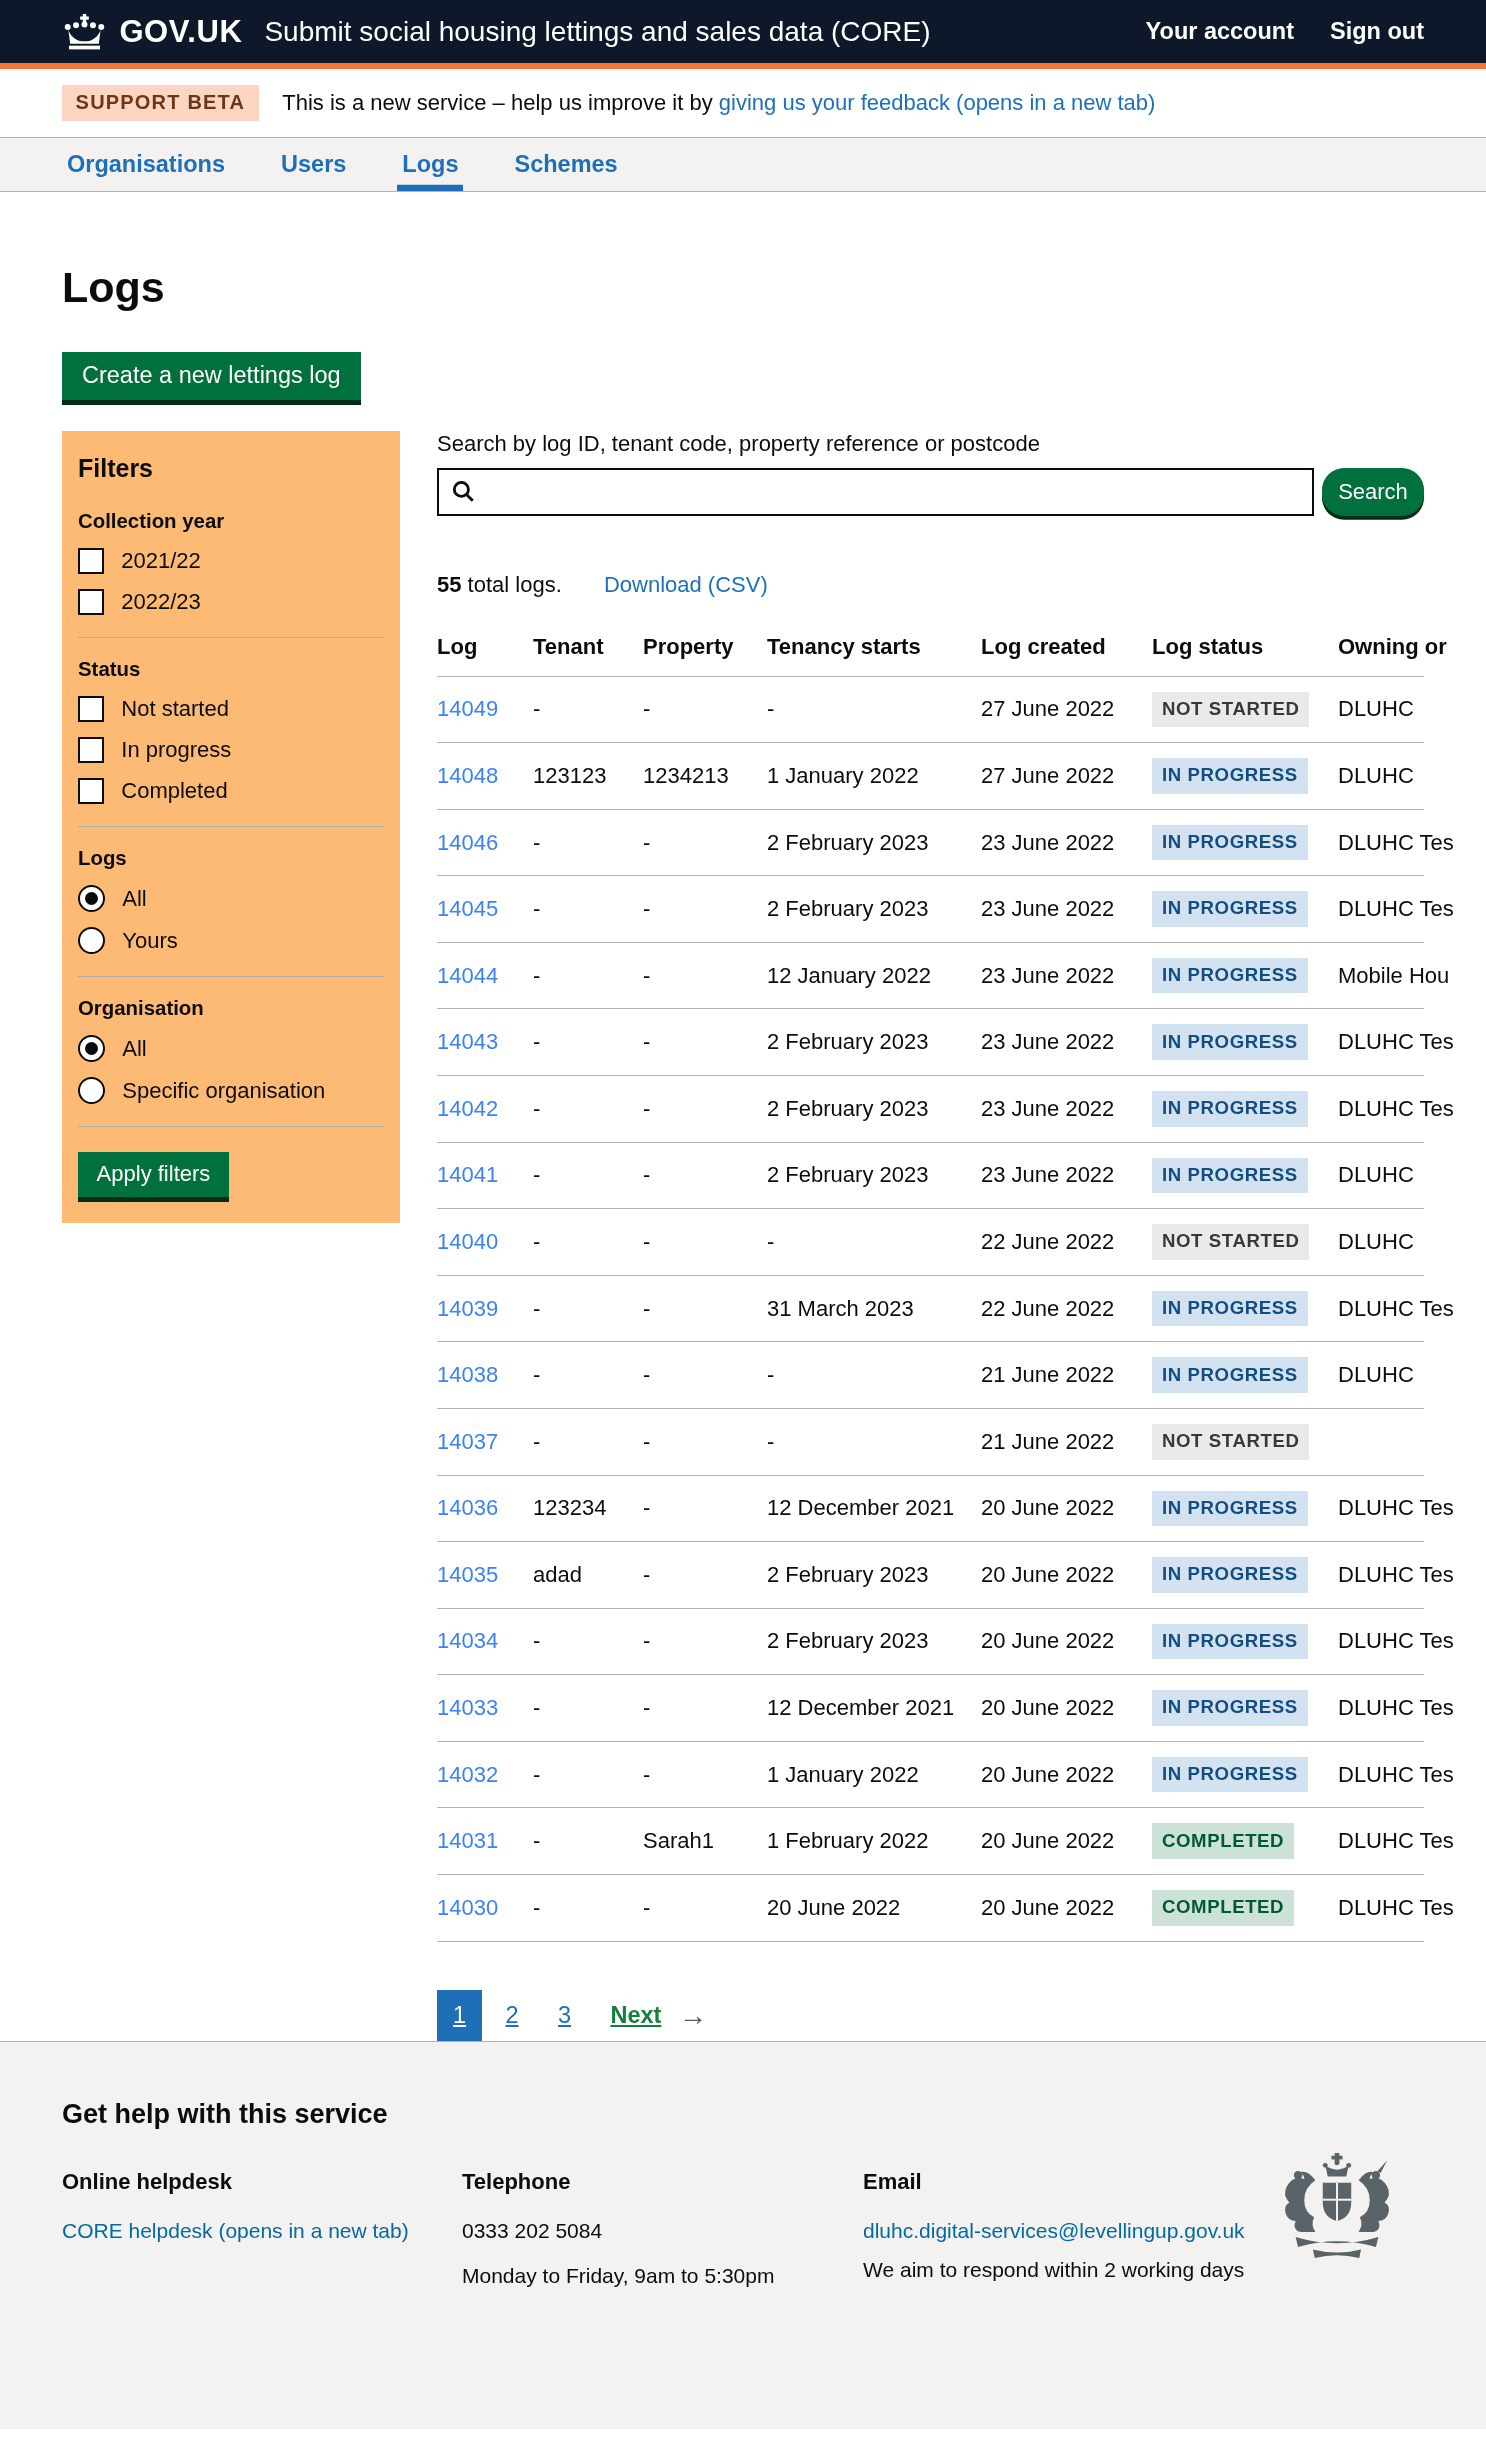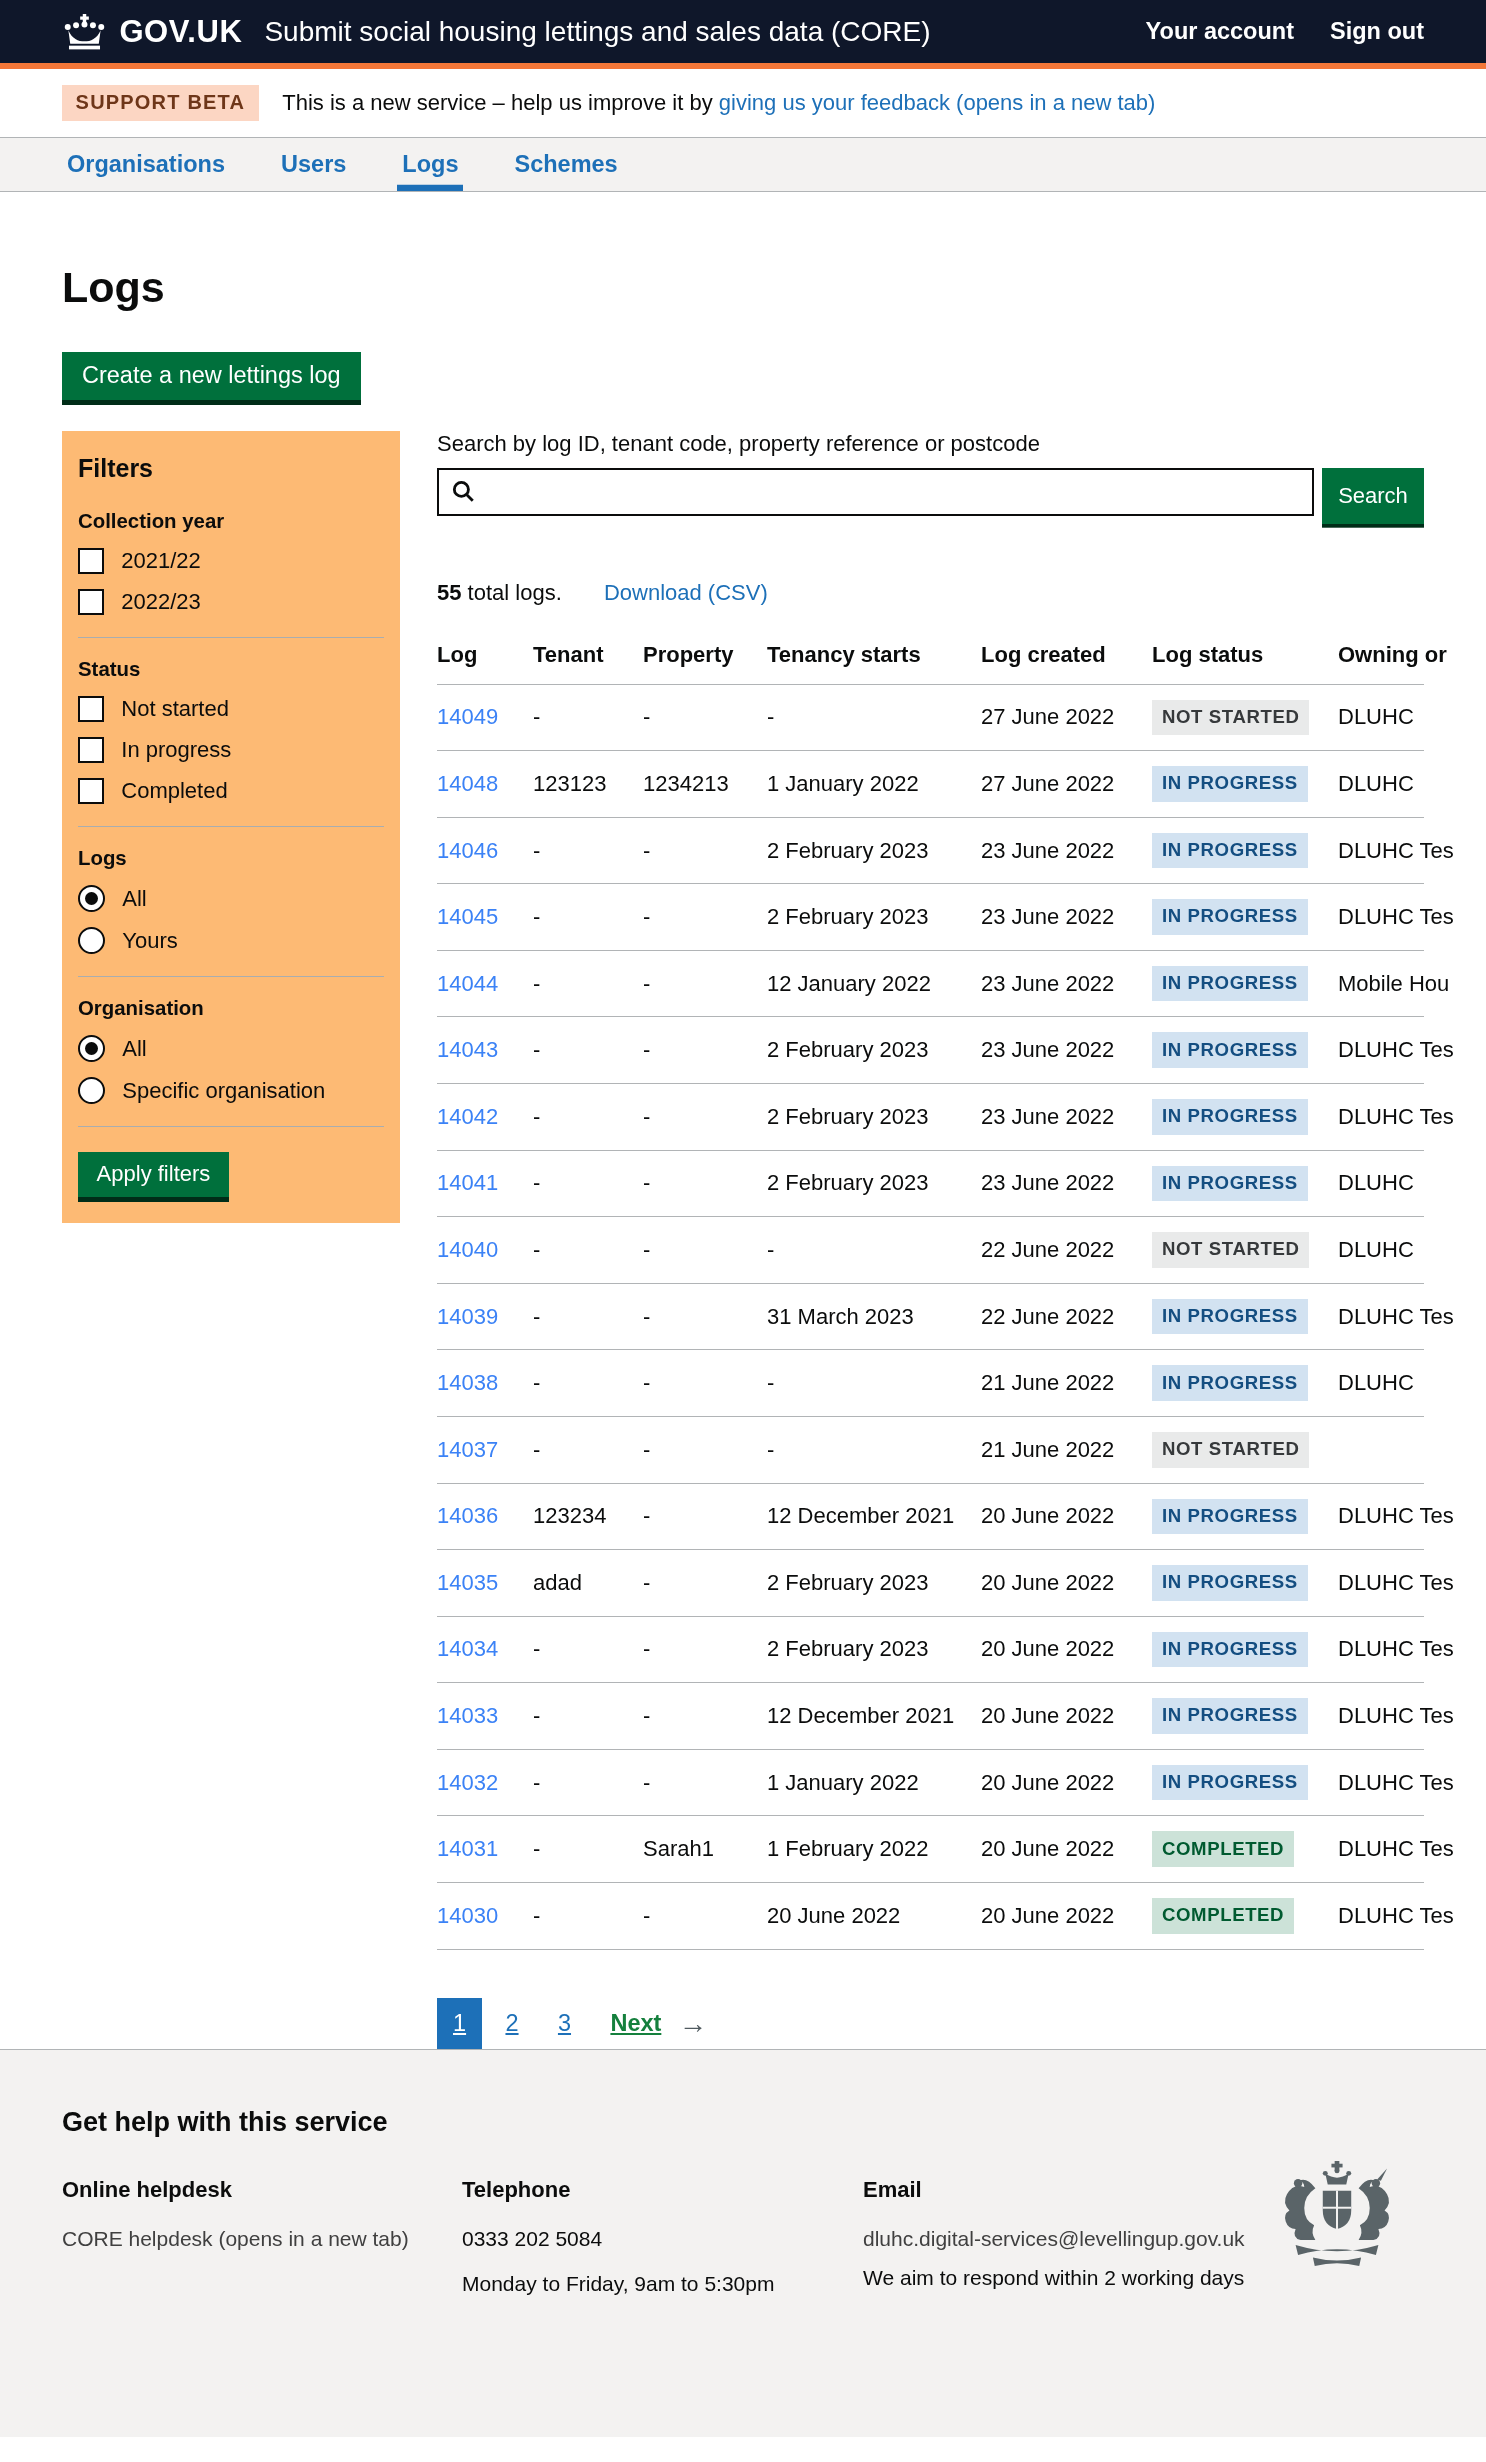--- a/index.html
+++ b/index.html
@@ -54,21 +54,21 @@
   .radio.on::after { content:""; position:absolute; inset:5px; background:#0b0c0c; border-radius:50%; }
   .f-divider { border:none; border-top:1.2px solid #a9adaf; margin:22px 0 20px; }
   .apply-btn { font-size:22px; padding:8.7px 18.6px 10px; margin-top:5px; }
 
   
   .results { flex:1; min-width:0; }
   .search-label { font-size:22px; }
   .search-row { display:flex; margin-top:11px; }
   .search-box { flex:1; height:48px; border:2.5px solid #0b0c0c; background:#fff; display:flex; align-items:center; padding:0 11px; }
   .search-box input { border:none; outline:none; flex:1; font-size:22px; font-family:inherit; margin-left:8.7px; background:transparent; }
-  .search-btn { width:102px; height:56px; font-size:22px; margin-left:8px; box-shadow:0 3.7px 0 #002d18; }
+  .search-btn { width:102px; height:48px; font-size:22px; margin-left:8px; box-shadow:0 3.7px 0 #002d18;border-radius:22px; }
 
   .count-row { margin-top:56px; font-size:22px; }
   .count-row .dl { color:#1d70b8; margin-left:36px; }
 
   table.logs { margin-top:36px; width:100%; border-collapse:collapse; table-layout:fixed; }
   table.logs th { font-size:22px; font-weight:bold; text-align:left; padding:0 3.7px 16px 0; border-bottom:1.9px solid #b1b4b6; white-space:nowrap; overflow:visible; }
   table.logs td { font-size:22px; padding:15px 3.7px 15px 0; border-bottom:1.2px solid #b1b4b6; white-space:nowrap; overflow:visible; vertical-align:middle; }
   .log-link { color:#3b82f6; }
   .tag { display:inline-block; font-size:18.6px; font-weight:bold; letter-spacing:0.6px; padding:6.2px 10px 7.4px; white-space:nowrap; }
   .tag--grey  { background:#e9eaea; color:#36393b; }
@@ -84,21 +84,21 @@
   .showing { margin-top:40px; font-size:22px; padding-bottom:66px; }
 
   
   .gov-footer { background:#f3f2f1; border-top:1.2px solid #b1b4b6; min-height:388px; position:relative; padding:57px 62px 50px; }
   .gov-footer h2 { font-size:27px; font-weight:bold; margin:0; }
   .foot-cols { display:flex; margin-top:36px; }
   .foot-col h3 { font-size:22px; font-weight:bold; margin:0 0 17.3px; }
   .foot-col { font-size:21px; line-height:1.45; }
   .foot-col.c1 { width:400px; }
   .foot-col.c2 { width:401px; }
-  .foot-col a { color:#404040; }
+  .foot-col a { color:#0369a1; }
   .foot-col p { margin:0 0 8.7px; }
   .crest-box { position:absolute; right:69px; top:111px; width:161px; text-align:center; }
 </style>
 </head>
 <body>
 
 <header class="gov-header">
   <div class="container">
     <span class="crown-wrap">
       <svg width="45" height="36" viewBox="0 0 36 29" aria-hidden="true">

